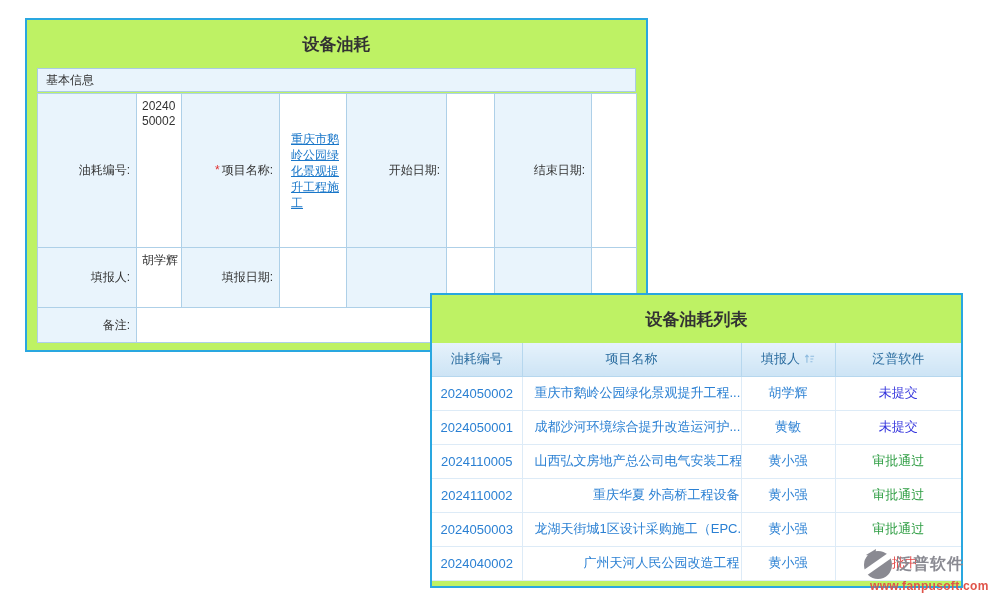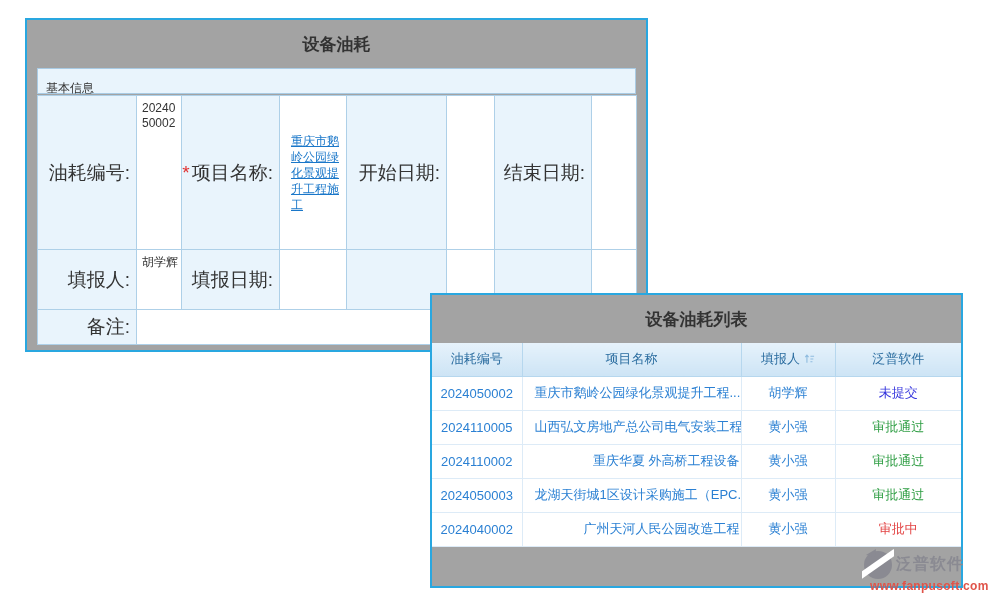--- a/index.html
+++ b/index.html
@@ -3,42 +3,42 @@
 <meta charset="utf-8">
 <style>
   html,body{margin:0;padding:0;}
   body{
     width:1000px;height:600px;position:relative;overflow:hidden;
     background:#ffffff;
     font-family:"Liberation Sans","DejaVu Sans",sans-serif;
     -webkit-font-smoothing:antialiased;
   }
   .panel{
-    position:absolute;background:#a3a3a3;border:2px solid #29a7e0;
+    position:absolute;background:#bef264;border:2px solid #29a7e0;
     box-sizing:border-box;
   }
   .form-panel{left:25px;top:18px;width:623px;height:334px;}
   .list-panel{left:430px;top:293px;width:533px;height:295px;}
   .panel-title{
     text-align:center;font-size:17px;font-weight:bold;color:#333;
   }
   .form-panel .panel-title{padding:13px 0 11px;line-height:24px;}
   .list-panel .panel-title{padding:13px 0 11px;line-height:24px;}
 
   
   .section-bar{
     margin:0 10px;height:24px;box-sizing:border-box;
     background:#e9f4fc;border:1px solid #a9cbe4;
-    font-size:12px;color:#333;padding:12px 8px;line-height:15px;
+    font-size:12px;color:#333;padding:4px 8px;line-height:15px;
   }
   .form-table{
     margin:1px 10px 0;border-collapse:collapse;table-layout:fixed;width:599px;
   }
   .form-table td{
-    border:1px solid #aed0e8;font-size:19px;color:#333;
+    border:1px solid #aed0e8;font-size:12px;color:#333;
     box-sizing:border-box;vertical-align:middle;padding:0;
   }
   .form-table tr.r1{height:154px;}
   .form-table tr.r2{height:60px;}
   .form-table tr.r3{height:35px;}
   .form-table td.lbl{background:#e9f4fc;text-align:right;padding-right:6px;}
   .form-table td.val{
     background:#fff;vertical-align:top;text-align:left;
     padding:5px 1px 0 5px;font-size:12px;line-height:15px;word-break:break-all;
   }
@@ -153,20 +153,26 @@
       </tr>
     </thead>
     <tbody>
       <tr>
         <td>2024050002</td>
         <td class="project">重庆市鹅岭公园绿化景观提升工程...</td>
         <td>胡学辉</td>
         <td><span class="status" data-status="unsubmitted">未提交</span></td>
       </tr>
       <tr>
+        <td>2024050001</td>
+        <td class="project">成都沙河环境综合提升改造运河护...</td>
+        <td>黄敏</td>
+        <td><span class="status" data-status="unsubmitted">未提交</span></td>
+      </tr>
+      <tr>
         <td>2024110005</td>
         <td class="project">山西弘文房地产总公司电气安装工程</td>
         <td>黄小强</td>
         <td><span class="status" data-status="approved">审批通过</span></td>
       </tr>
       <tr>
         <td>2024110002</td>
         <td class="project">重庆华夏 外高桥工程设备</td>
         <td>黄小强</td>
         <td><span class="status" data-status="approved">审批通过</span></td>

